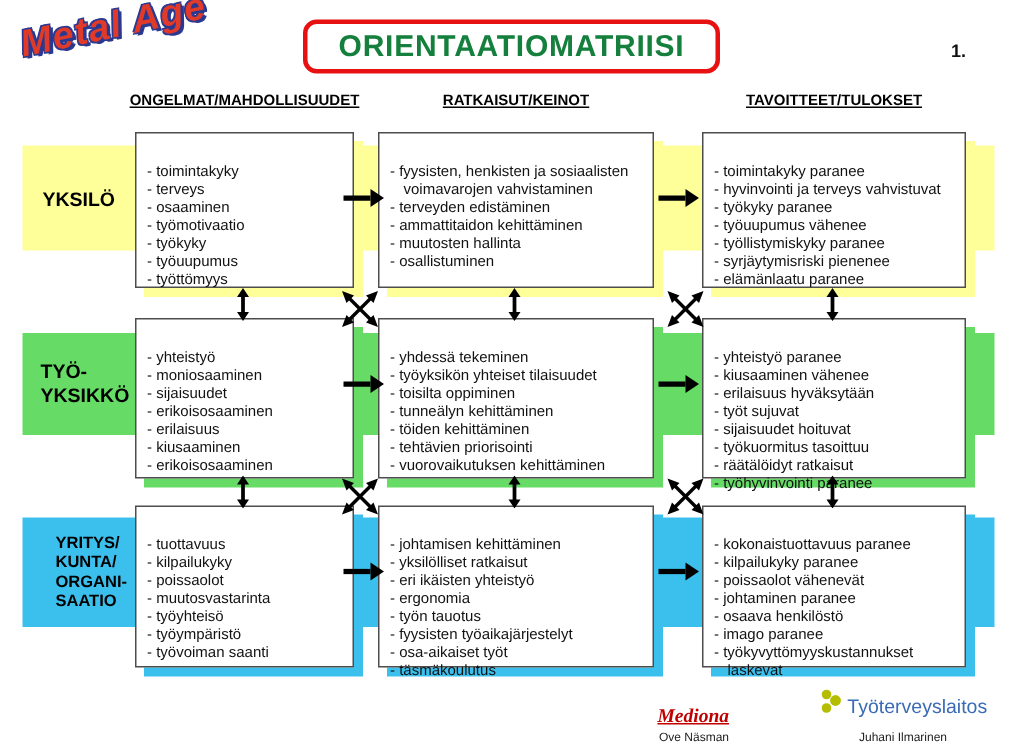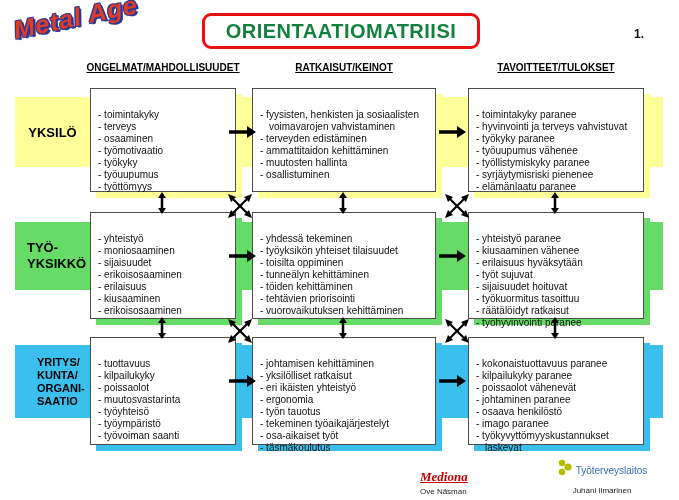--- a/index.html
+++ b/index.html
@@ -53,28 +53,28 @@
   .sh-y { box-shadow:6px 6px 0 #ffff99; }
   .sh-g { box-shadow:6px 6px 0 #66db66; }
   .sh-b { box-shadow:6px 6px 0 #3bc0ee; }
 
   .li { font-size:10px; line-height:12px; color:#111; padding-left:9px; text-indent:-9px; }
   .label-line { }
 
   .arrow { position:absolute; line-height:0; }
 
   
-  .mediona { position:absolute; left:420px; top:469px; width:82px; text-align:left; }
+  .mediona { position:absolute; left:404px; top:469px; width:82px; text-align:right; }
   .mediona-name { font-family:"Liberation Serif", serif; font-style:italic; font-weight:bold;
      font-size:13px; color:#c00000; text-decoration:underline; }
   .mediona-person { font-size:8px; color:#222; margin-top:2px; }
 
   .ttl { position:absolute; left:550px; top:458px; width:104px; }
   .ttl-row { display:flex; align-items:center; justify-content:center; gap:3px; }
-  .ttl-name { font-size:10px; color:#3a6bb5; }
+  .ttl-name { font-size:13px; color:#3a6bb5; }
   .ttl-person { font-size:8px; color:#222; text-align:center; margin-top:4px; }
 </style>
 </head>
 <body>
 
 <div class="stage">
 
   <div class="metal-age">Metal Age</div>
   <div class="title-box">
     <span>ORIENTAATIOMATRIISI</span>
@@ -164,21 +164,21 @@
       <div class="li">- työyhteisö</div>
       <div class="li">- työympäristö</div>
       <div class="li">- työvoiman saanti</div>
     </div>
   <div class="cell r3 c2 sh-b">
       <div class="li">- johtamisen kehittäminen</div>
       <div class="li">- yksilölliset ratkaisut</div>
       <div class="li">- eri ikäisten yhteistyö</div>
       <div class="li">- ergonomia</div>
       <div class="li">- työn tauotus</div>
-      <div class="li">- tekeminen työaikajärjestelyt</div>
+      <div class="li">- fyysisten työaikajärjestelyt</div>
       <div class="li">- osa-aikaiset työt</div>
       <div class="li">- täsmäkoulutus</div>
     </div>
   <div class="cell r3 c3 sh-b">
       <div class="li">- kokonaistuottavuus paranee</div>
       <div class="li">- kilpailukyky paranee</div>
       <div class="li">- poissaolot vähenevät</div>
       <div class="li">- johtaminen paranee</div>
       <div class="li">- osaava henkilöstö</div>
       <div class="li">- imago paranee</div>

